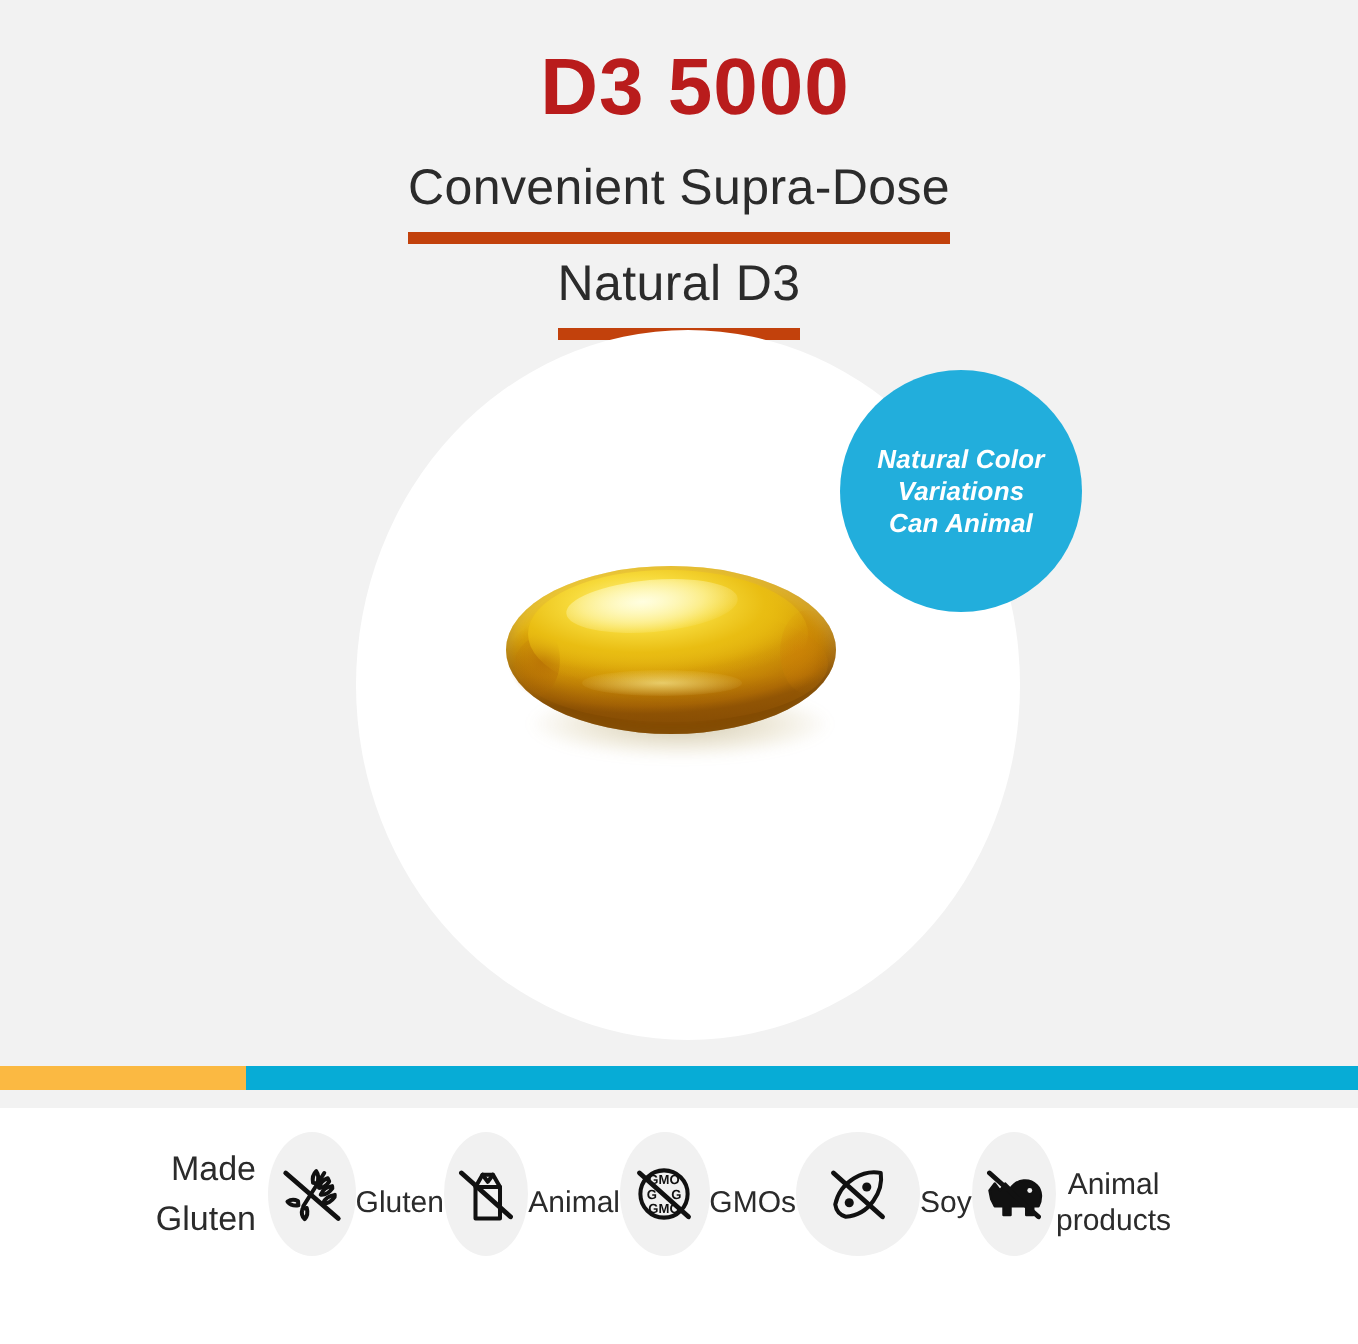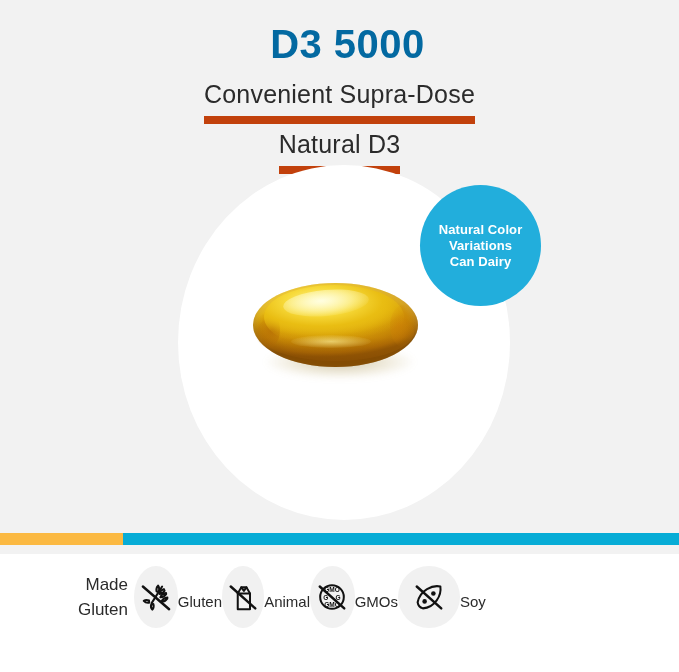--- a/index.html
+++ b/index.html
@@ -19,51 +19,52 @@
   .header {
     position: absolute;
     top: 0; left: 0;
     width: 679px;
     text-align: center;
     padding-top: 20px;
   }
   .title {
     font-size: 40px;
     font-weight: bold;
-    color: #0369a1;
+    color: #b91c1c;
     letter-spacing: 0.5px;
     line-height: 48px;
     margin: 0;
     padding-left: 16px;
   }
   .subtitle-wrap {
     margin-top: 6px;
   }
   .subtitle-line {
     display: block;
     text-align: center;
     line-height: 40px;
   }
   .subtitle {
     display: inline-block;
     font-size: 25px;
     font-weight: 400;
     color: #2b2b2b;
     letter-spacing: 0.2px;
-    border-bottom: 8px solid #c2410c;
+    border-bottom: 6px solid #c2410c;
     padding-bottom: 2px;
   }
 
   
   .hero {
     position: absolute;
     left: 0;
     top: 160px;
     width: 559px;
     height: 373px;
+    font-style: italic;
   }
   .white-circle {
     position: absolute;
     left: 178px;
     top: 5px;
     width: 332px;
     height: 355px;
     background: #ffffff;
     border-radius: 50%;
   }
@@ -293,21 +294,21 @@
     <div class="edge-right"></div>
     <div class="dome"></div>
     <div class="gloss"></div>
     <div class="gloss-low"></div>
   </div>
 
   <div class="badge">
     <div class="badge-text">
       <div>Natural Color</div>
       <div>Variations</div>
-      <div>Can Dairy</div>
+      <div>Can Animal</div>
     </div>
   </div>
 </div>
 
 <div class="colorbar">
   <div class="seg-orange"></div>
   <div class="seg-cyan"></div>
 </div>
 
 <div class="mw-strip">
@@ -372,15 +373,25 @@
           </g>
           <circle cx="29" cy="20" r="2.6" fill="#111"></circle>
           <circle cx="19" cy="29" r="2.6" fill="#111"></circle>
           <line x1="10" y1="12" x2="38" y2="37" stroke="#111" stroke-width="2.8" stroke-linecap="round"></line>
         </svg>
       </div>
       <div class="icon-label">Soy</div>
     </div>
 
 
+    <div class="icon-cell">
+      <div class="icon-disc">
+        <svg width="42" height="42" viewBox="0 0 48 48">
+          <path d="M10 22 L13 18 L16 22 L19 18 L22 21 C26 15 33 15 37 19 C40 22 40 27 38 31 L35 31 L35 36 L31 36 L31 31 L22 31 L22 36 L18 36 L18 31 L13 31 L11 27 Z" fill="#111" stroke="#111" stroke-width="1.4" stroke-linejoin="round"></path>
+          <circle cx="33" cy="22" r="1.4" fill="#f1f1f1"></circle>
+          <line x1="10" y1="12" x2="38" y2="37" stroke="#111" stroke-width="2.8" stroke-linecap="round"></line>
+        </svg>
+      </div>
+      <div class="icon-label">Animal products</div>
+    </div>
 
   </div>
 </div>
 
 </body></html>

